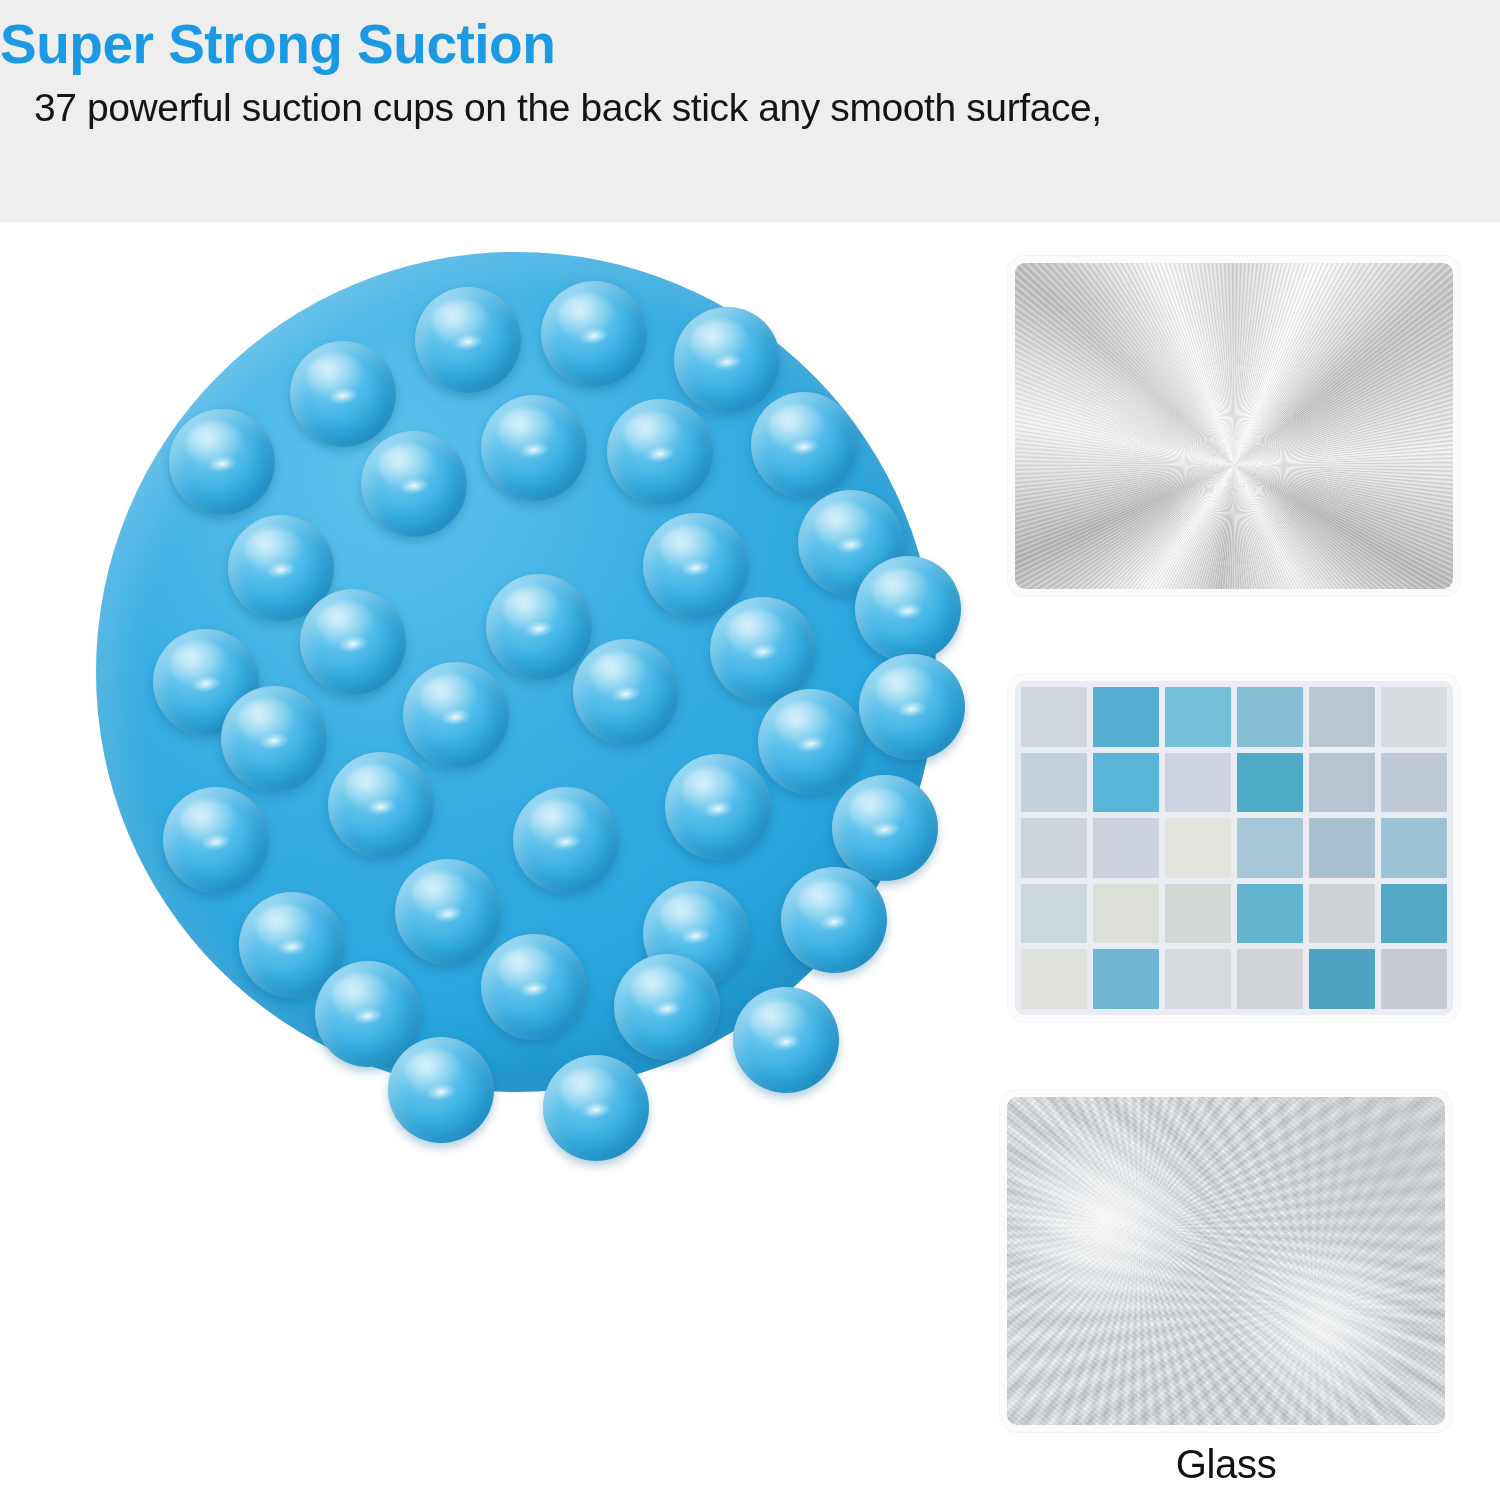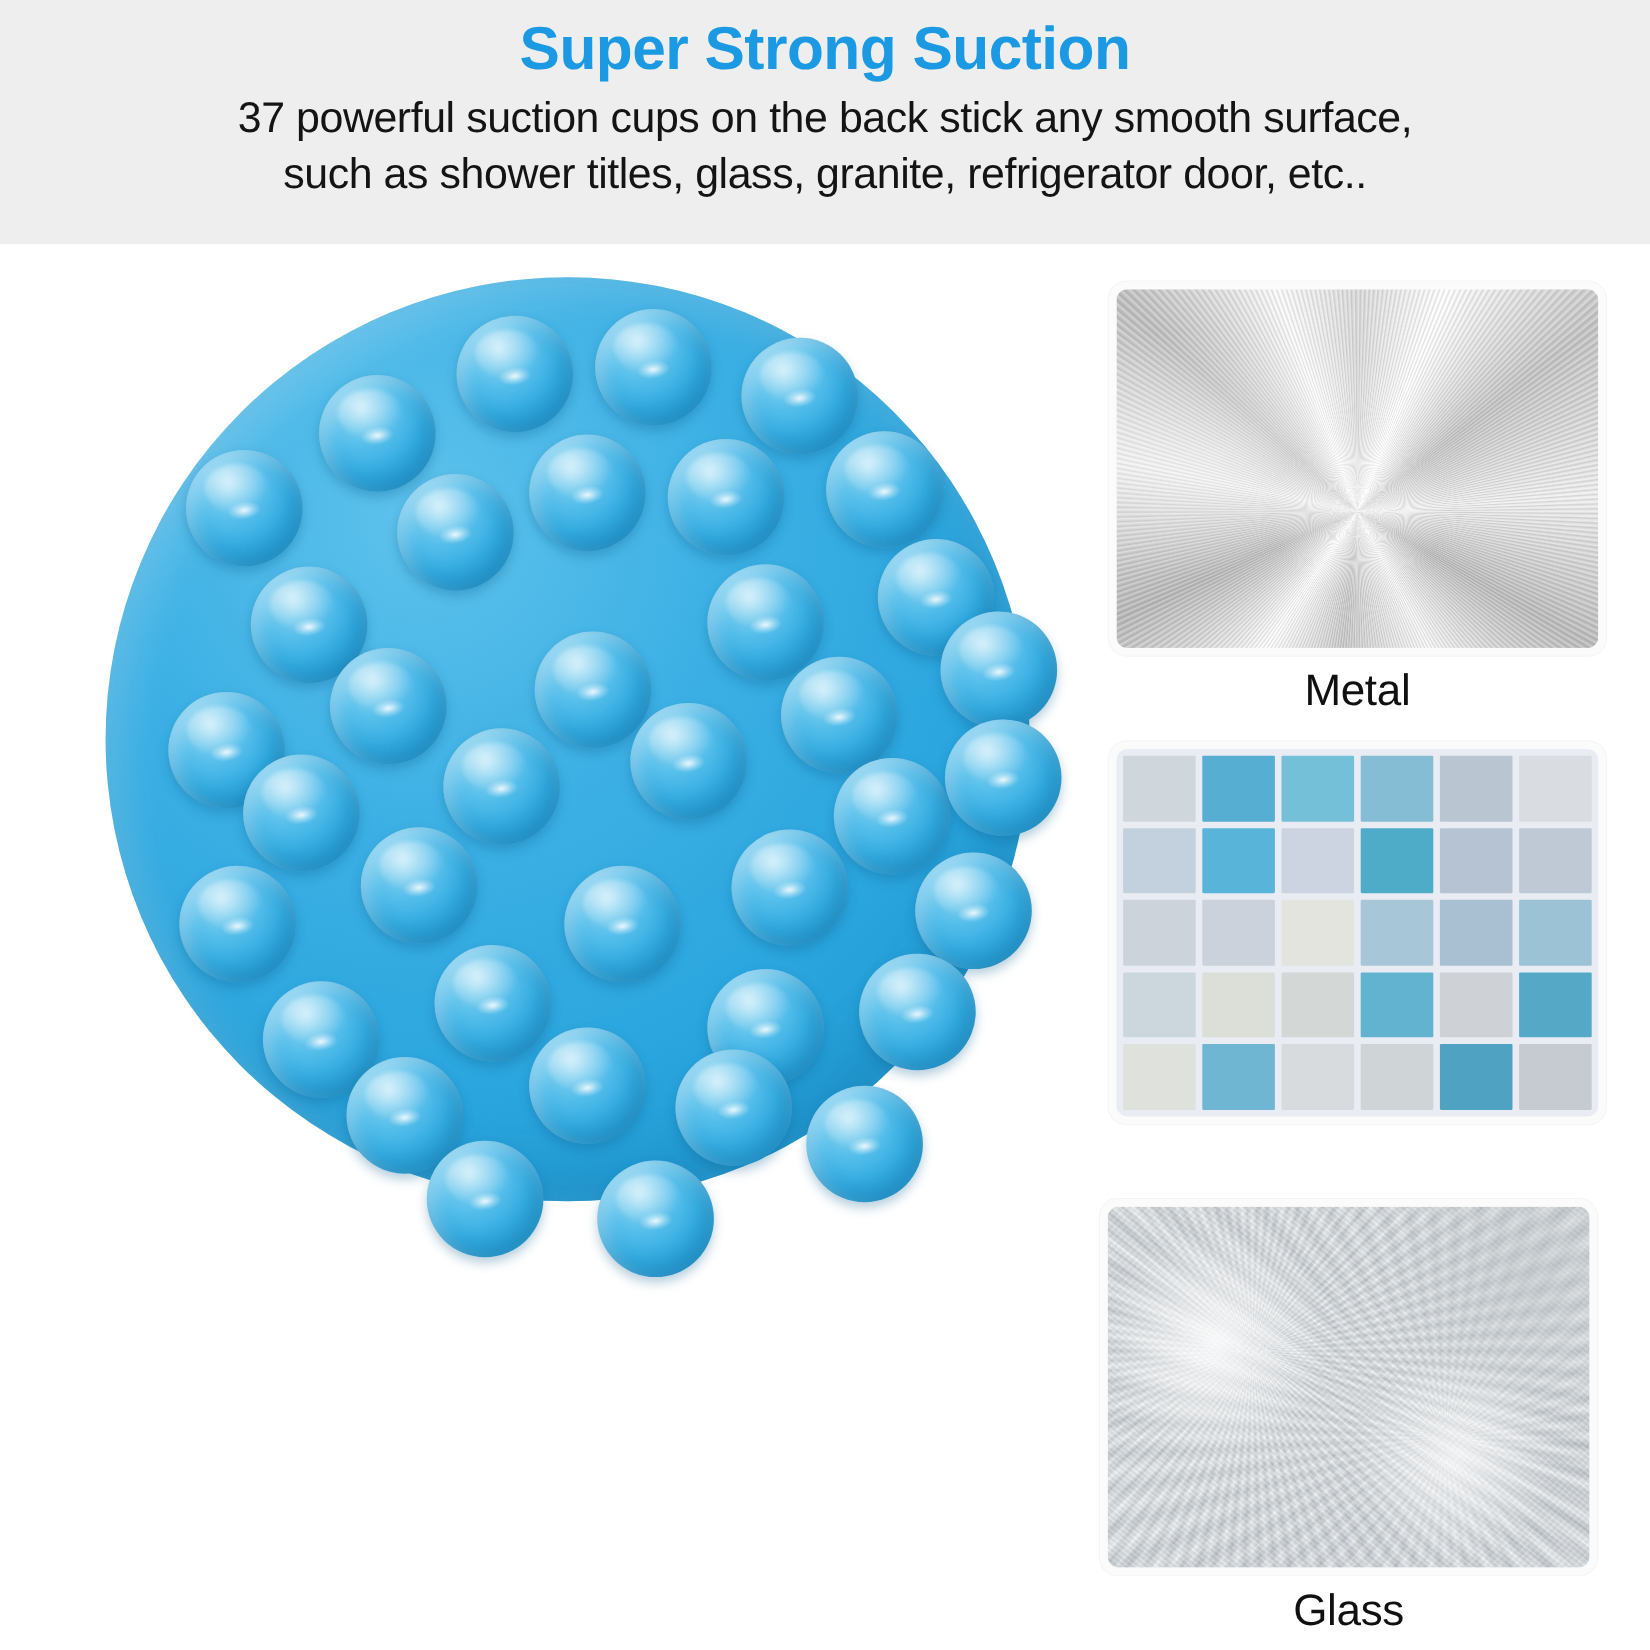--- a/index.html
+++ b/index.html
@@ -19,21 +19,21 @@
     background: #ffffff;
   }
 
   
   .header-band {
     position: absolute;
     left: 0; top: 0;
     width: 1500px;
     height: 222px;
     background: #eeeeee;
-    text-align: center;
+    text-align: left;
     padding-top: 14px;
   }
 
   .headline {
     font-size: 55px;
     font-weight: bold;
     color: #1b9ae3;
     letter-spacing: -0.5px;
     line-height: 1.12;
   }
@@ -318,21 +318,20 @@
 </style>
 </head>
 <body>
 
 <div id="page">
 
   <div class="header-band">
     <div class="headline">Super Strong Suction</div>
     <div class="subline">
       <div>37 powerful suction cups on the back stick any smooth surface,</div>
-      <div>such as shower titles, glass, granite, refrigerator door, etc..</div>
     </div>
   </div>
 
   <div class="disc-stage">
     <div class="disc"></div>
     <div id="cup-layer">
         <div class="cup" style="left: 372px; top: 88px;"></div>
         <div class="cup" style="left: 498px; top: 82px;"></div>
         <div class="cup" style="left: 631px; top: 108px;"></div>
         <div class="cup" style="left: 247px; top: 142px;"></div>
@@ -369,21 +368,20 @@
         <div class="cup" style="left: 690px; top: 788px;"></div>
         <div class="cup" style="left: 345px; top: 838px;"></div>
         <div class="cup" style="left: 500px; top: 856px;"></div>
       </div>
   </div>
 
   <div class="swatch" style="left:1008px; top:256px; width:452px;">
     <div class="swatch-frame">
       <div class="swatch-surface tex-metal" style="height:326px;"></div>
     </div>
-    <div class="swatch-label">Metal</div>
   </div>
 
   <div class="swatch" style="left:1008px; top:674px; width:452px;">
     <div class="swatch-frame">
       <div class="swatch-surface tex-tile" id="tile-grid" style="height: 334px; grid-template-columns: repeat(6, 1fr); grid-template-rows: repeat(5, 1fr);">
           <div class="tile-cell" style="background: rgb(207, 214, 220);"></div>
           <div class="tile-cell" style="background: rgb(86, 174, 210);"></div>
           <div class="tile-cell" style="background: rgb(116, 192, 216);"></div>
           <div class="tile-cell" style="background: rgb(133, 189, 212);"></div>
           <div class="tile-cell" style="background: rgb(185, 198, 210);"></div>

